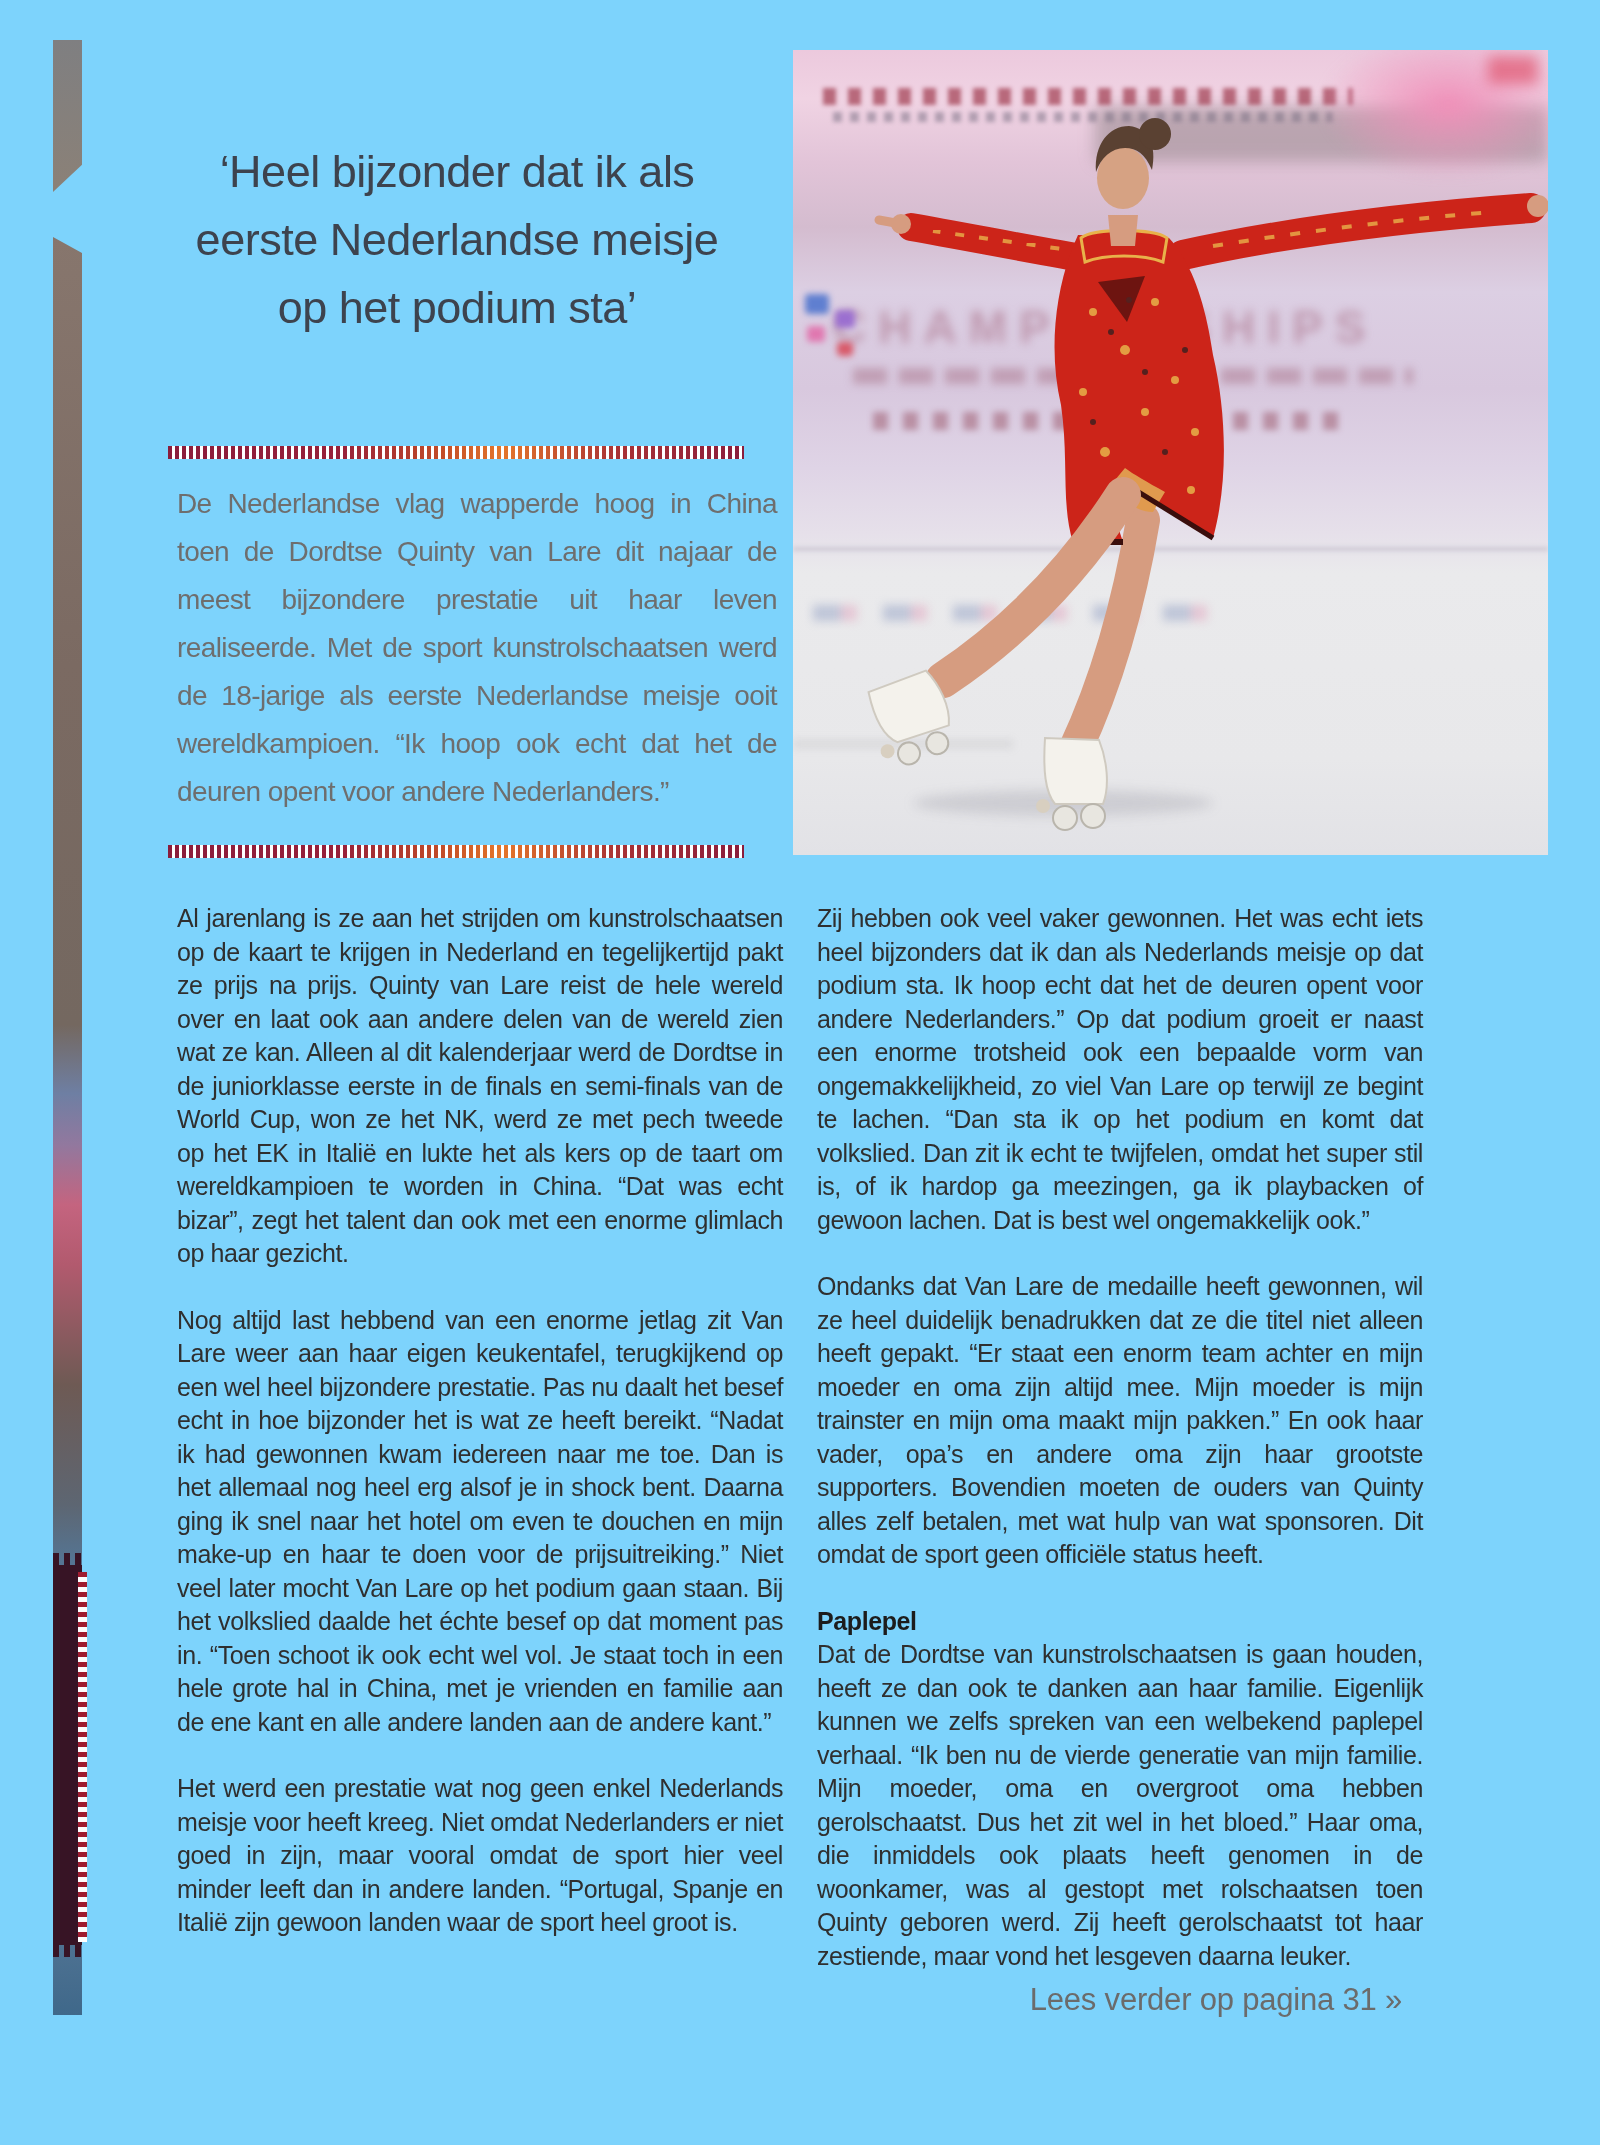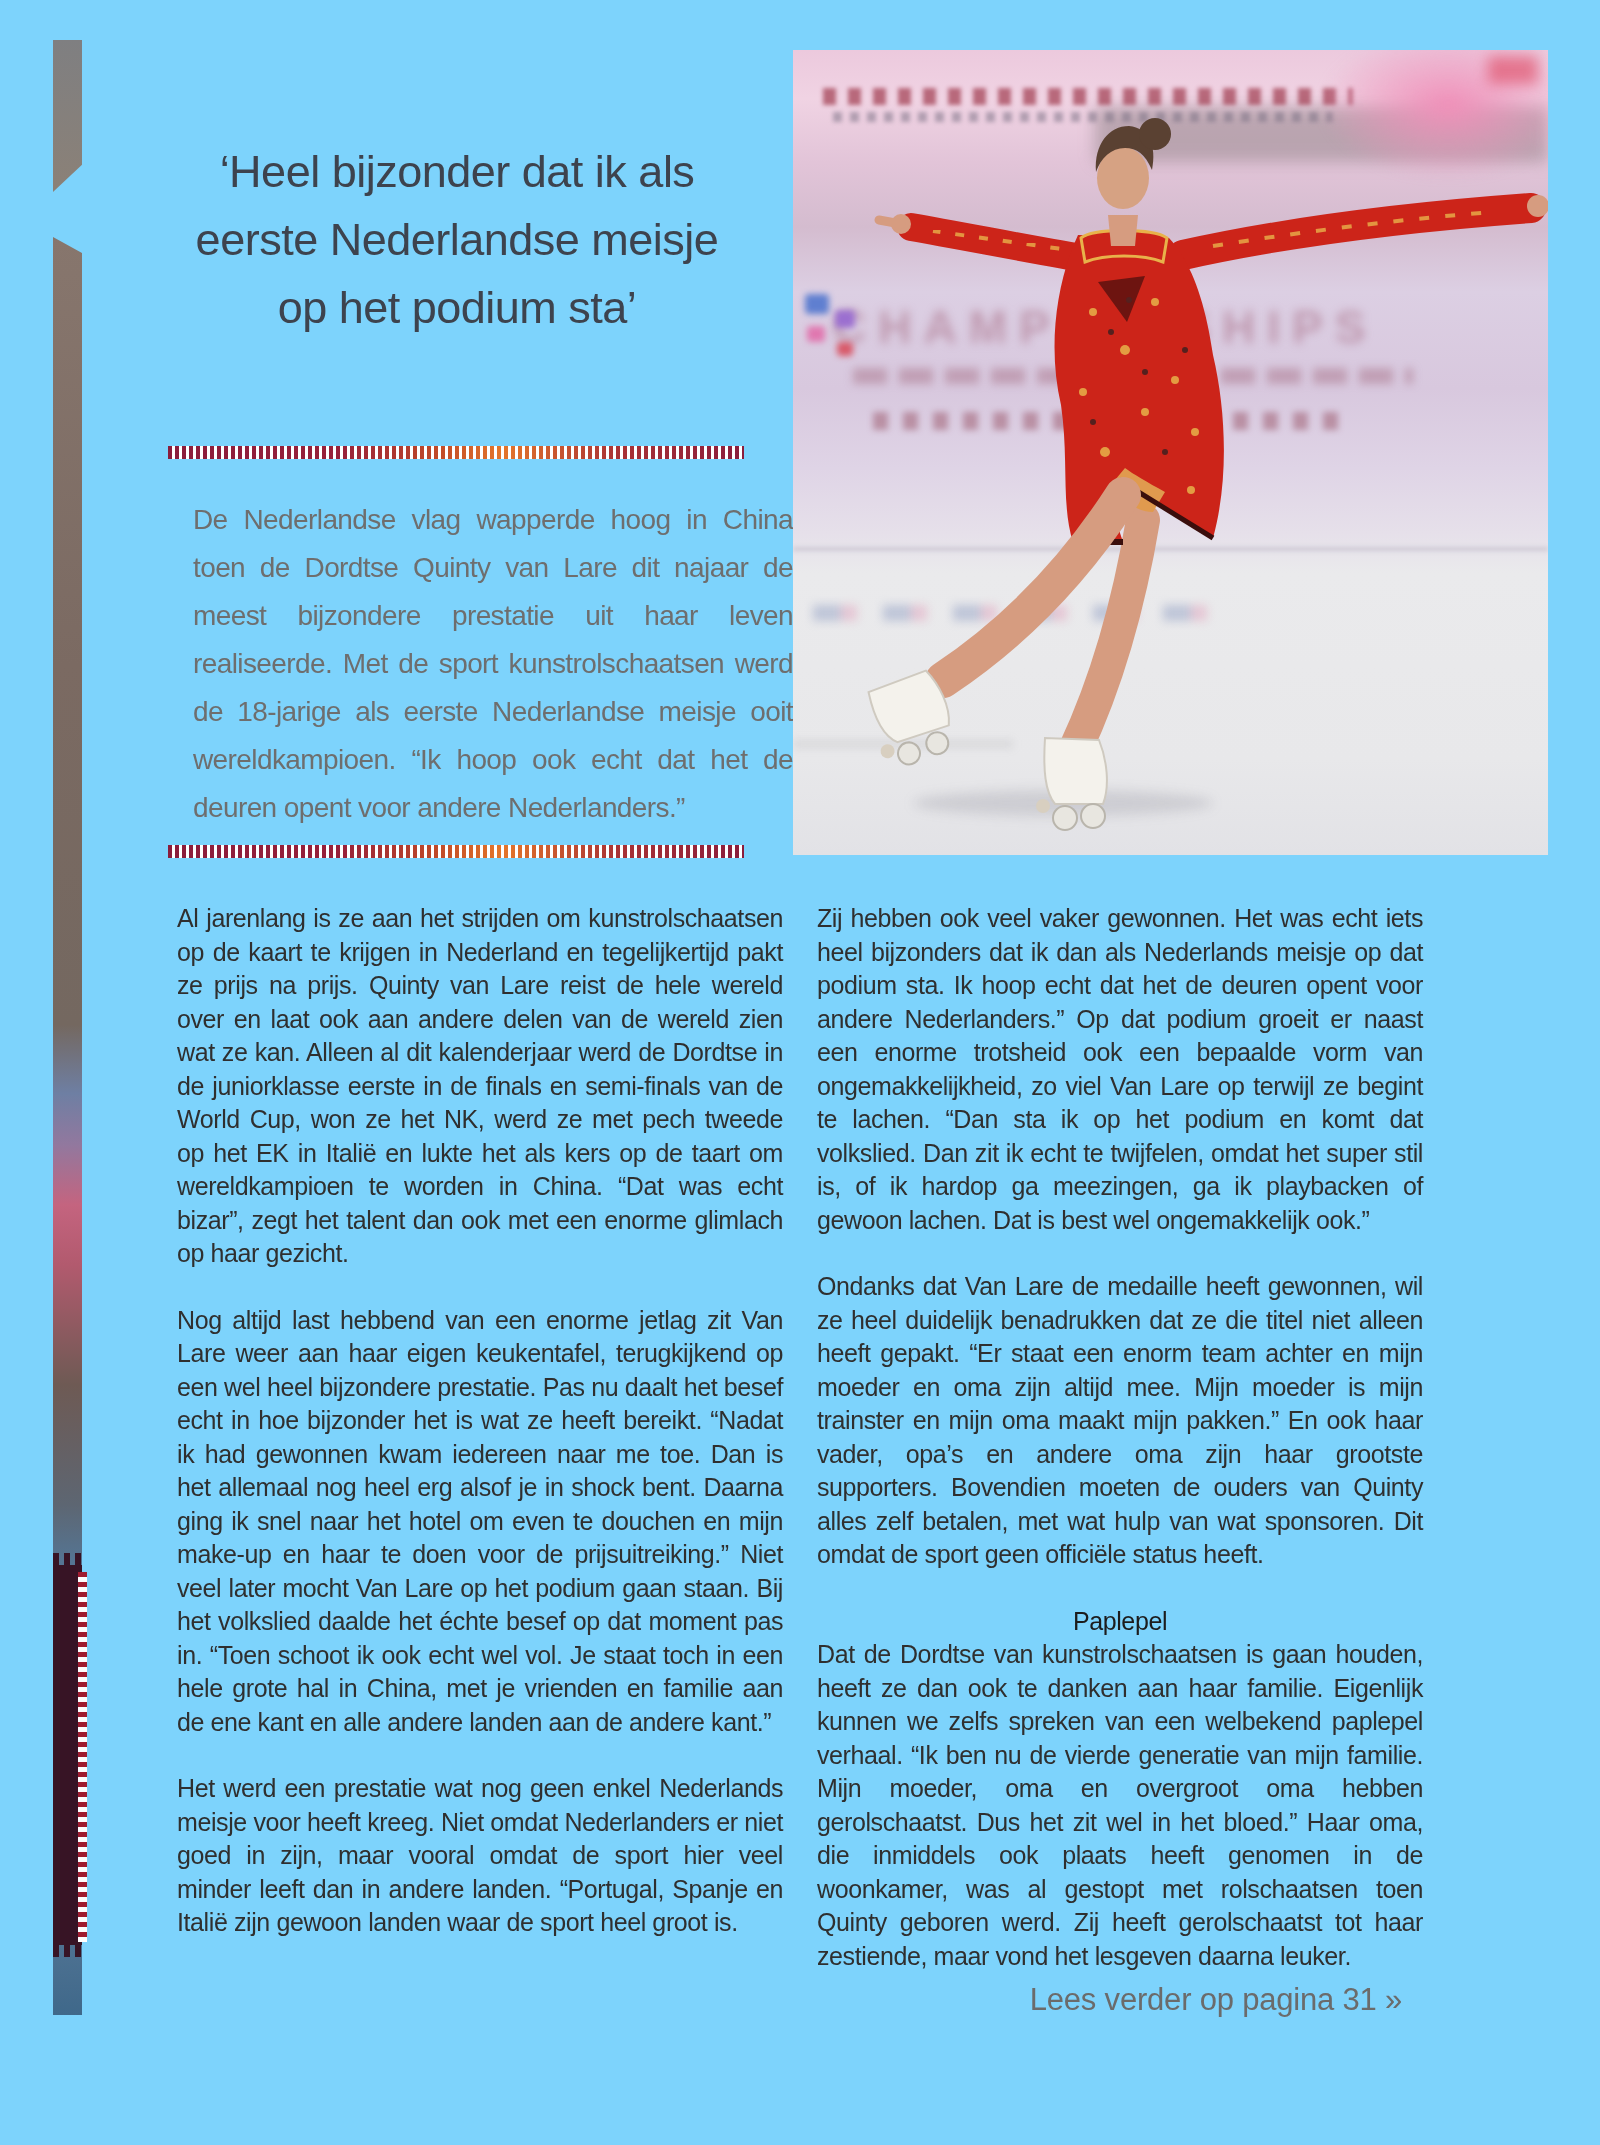--- a/index.html
+++ b/index.html
@@ -29,28 +29,28 @@
   
   .headline{position:absolute;left:150px;top:138px;width:614px;margin:0;
             text-align:center;font-size:45px;line-height:68px;font-weight:300;
             color:#3d434e;letter-spacing:-0.5px;white-space:pre-line;}
   .rule{position:absolute;left:168px;width:576px;height:13px;
         background-image:
           repeating-linear-gradient(90deg,rgba(255,255,255,0) 0 4px,#ffffff 4px 7px),
           linear-gradient(90deg,#8a1c3c 0%,#97203a 30%,#c04a28 47%,#e4762b 58%,#a93235 78%,#8a1c3c 100%);}
   .rule-1{top:446px;}
   .rule-2{top:845px;}
-  .intro{position:absolute;left:177px;top:480px;width:600px;margin:16px;
+  .intro{position:absolute;left:177px;top:480px;width:600px;margin:0;
          font-size:28px;line-height:48px;letter-spacing:-0.6px;color:#6e6e6e;text-align:justify;}
 
   
   .col{position:absolute;top:902px;width:606px;font-size:25px;line-height:33.5px;
        letter-spacing:-0.4px;color:#2f2f2f;text-align:justify;}
   .col p{margin:0 0 33px 0;}
-  .col h3{margin:0;font-size:25px;line-height:33.5px;color:#1c1c1c;font-weight:normal;text-align:center;}
+  .col h3{margin:0;font-size:25px;line-height:33.5px;color:#1c1c1c;font-weight:bold;text-align:left;}
   .col-left{left:177px;}
   .col-right{left:817px;}
   .continue-note{position:absolute;left:796px;top:1982px;width:606px;text-align:right;
                  font-size:31px;color:#6b6b6b;letter-spacing:-0.2px;}
 
   
   .photo{position:absolute;left:793px;top:50px;width:755px;height:805px;overflow:hidden;
          background:linear-gradient(180deg,#ecc9dd 0%,#f0d3e3 6%,#e2c4d8 14%,#d4bccf 22%,
                     #dccfe3 30%,#d8c8de 42%,#dfd4e6 52%,#e6e0ea 60%,#eaeaec 65%,#e8e8ea 88%,#e2e2e6 100%);}
   .photo > div{position:absolute;}

